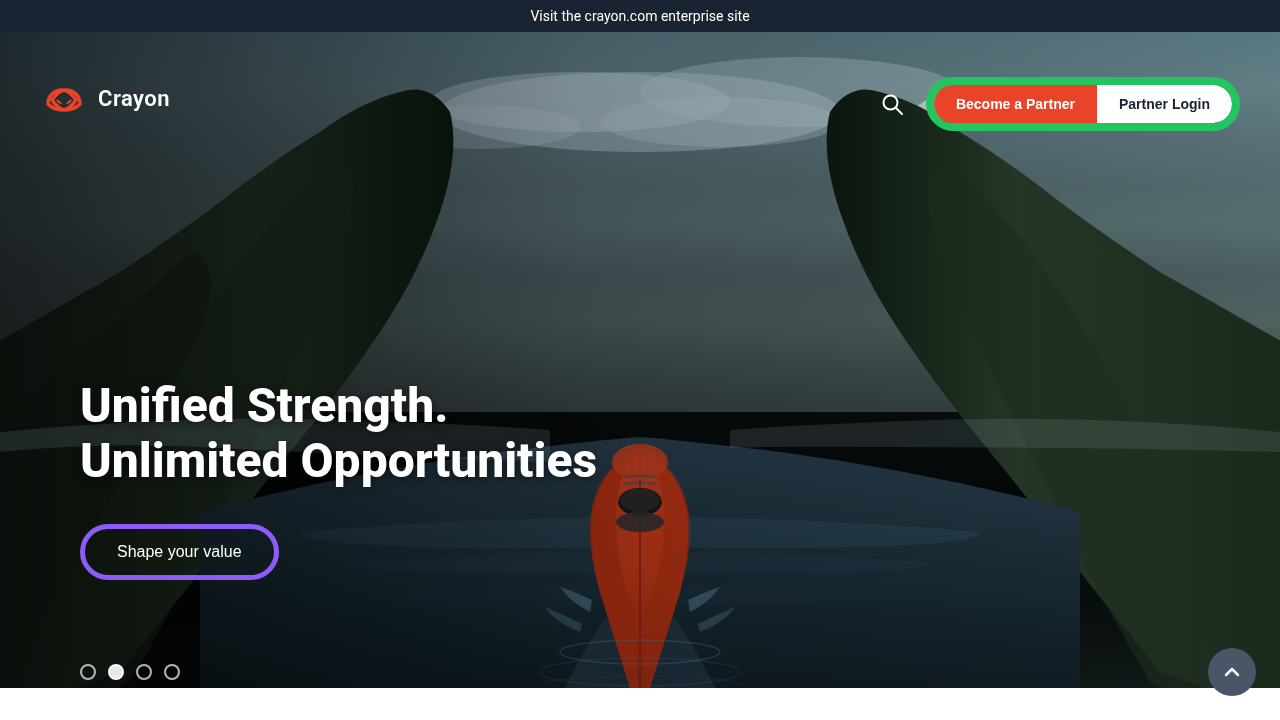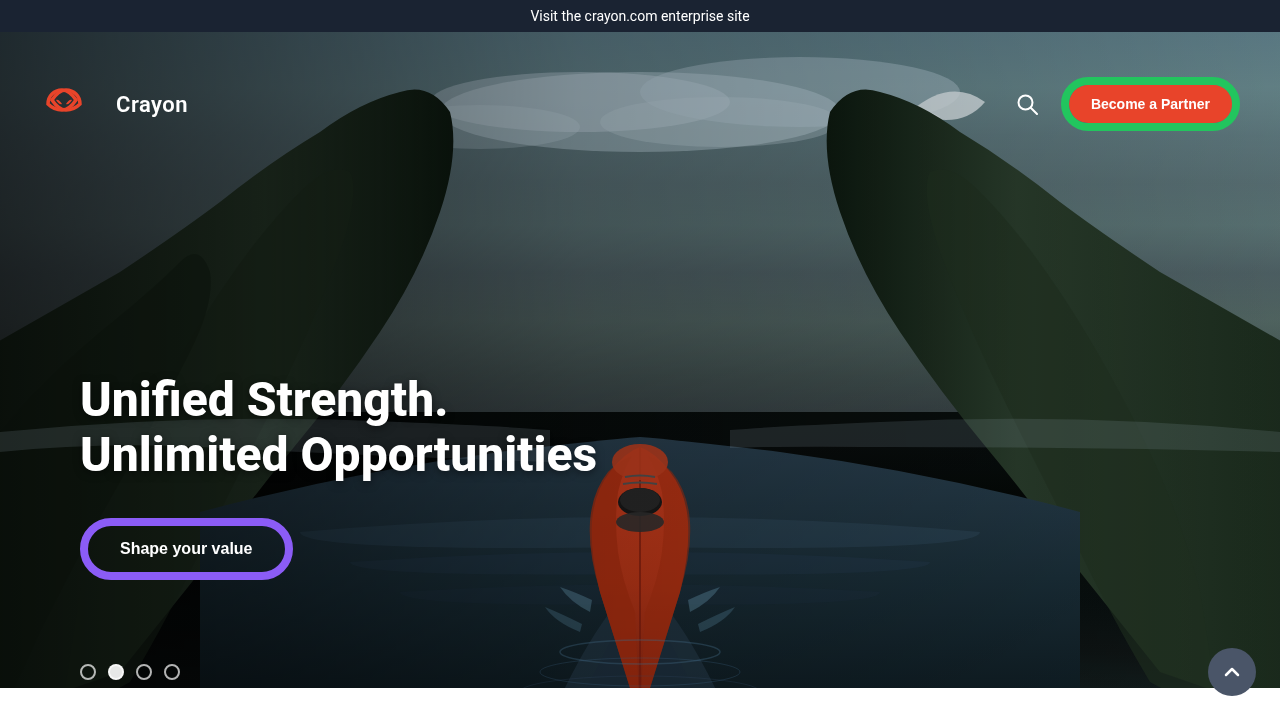--- a/index.html
+++ b/index.html
@@ -40,22 +40,21 @@
     }
 
     .nav-left {
       display: flex;
       align-items: center;
       gap: 40px;
     }
 
     .logo {
       display: flex;
-      align-items: center;
-      gap: 28px;
+      gap: 10px;
       text-decoration: none;
     }
 
     .logo-icon {
       width: 48px;
       height: 36px;
     }
 
     .logo-text {
       color: #fff;
@@ -179,24 +178,24 @@
       font-weight: 800;
       line-height: 1.15;
       max-width: 520px;
       margin-bottom: 36px;
       text-shadow: 0 2px 8px rgba(0,0,0,0.5);
     }
 
     .hero-cta {
       background: transparent;
       color: #fff;
-      border: 8px solid #8b5cf6;
+      border: 5px solid #8b5cf6;
       padding: 14px 32px;
       font-size: 16px;
-      font-weight: 700;
+      font-weight: 400;
       border-radius: 50px;
       cursor: pointer;
     }
 
     
     .slide-dots {
       position: absolute;
       bottom: 40px;
       left: 80px;
       display: flex;
@@ -382,20 +381,21 @@
 
       <button class="search-btn">
         <svg width="22" height="22" viewBox="0 0 22 22" fill="none">
           <circle cx="9.5" cy="9.5" r="7" stroke="#fff" stroke-width="2"></circle>
           <line x1="15" y1="15" x2="21" y2="21" stroke="#fff" stroke-width="2" stroke-linecap="round"></line>
         </svg>
       </button>
 
       <div class="cta-buttons">
         <button class="btn-become">Become a Partner</button>
+        <button class="btn-login">Partner Login</button>
       </div>
     </div>
   </nav>
 
   <div class="hero-content">
     <h1 class="hero-title">Unified Strength. Unlimited Opportunities</h1>
     <button class="hero-cta">Shape your value</button>
   </div>
 
   <div class="slide-dots">

